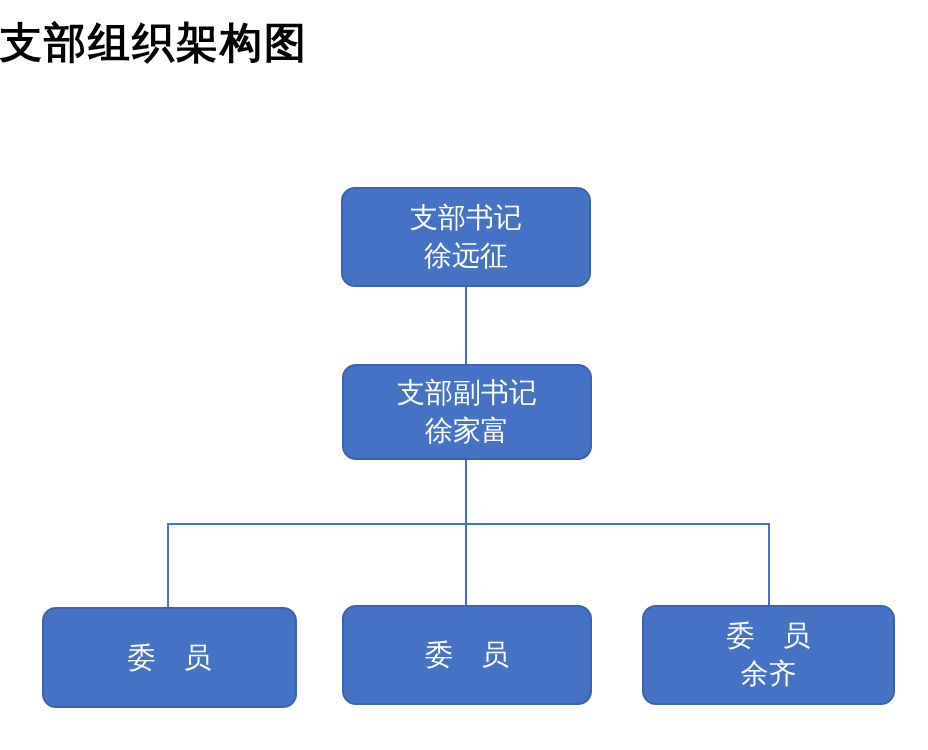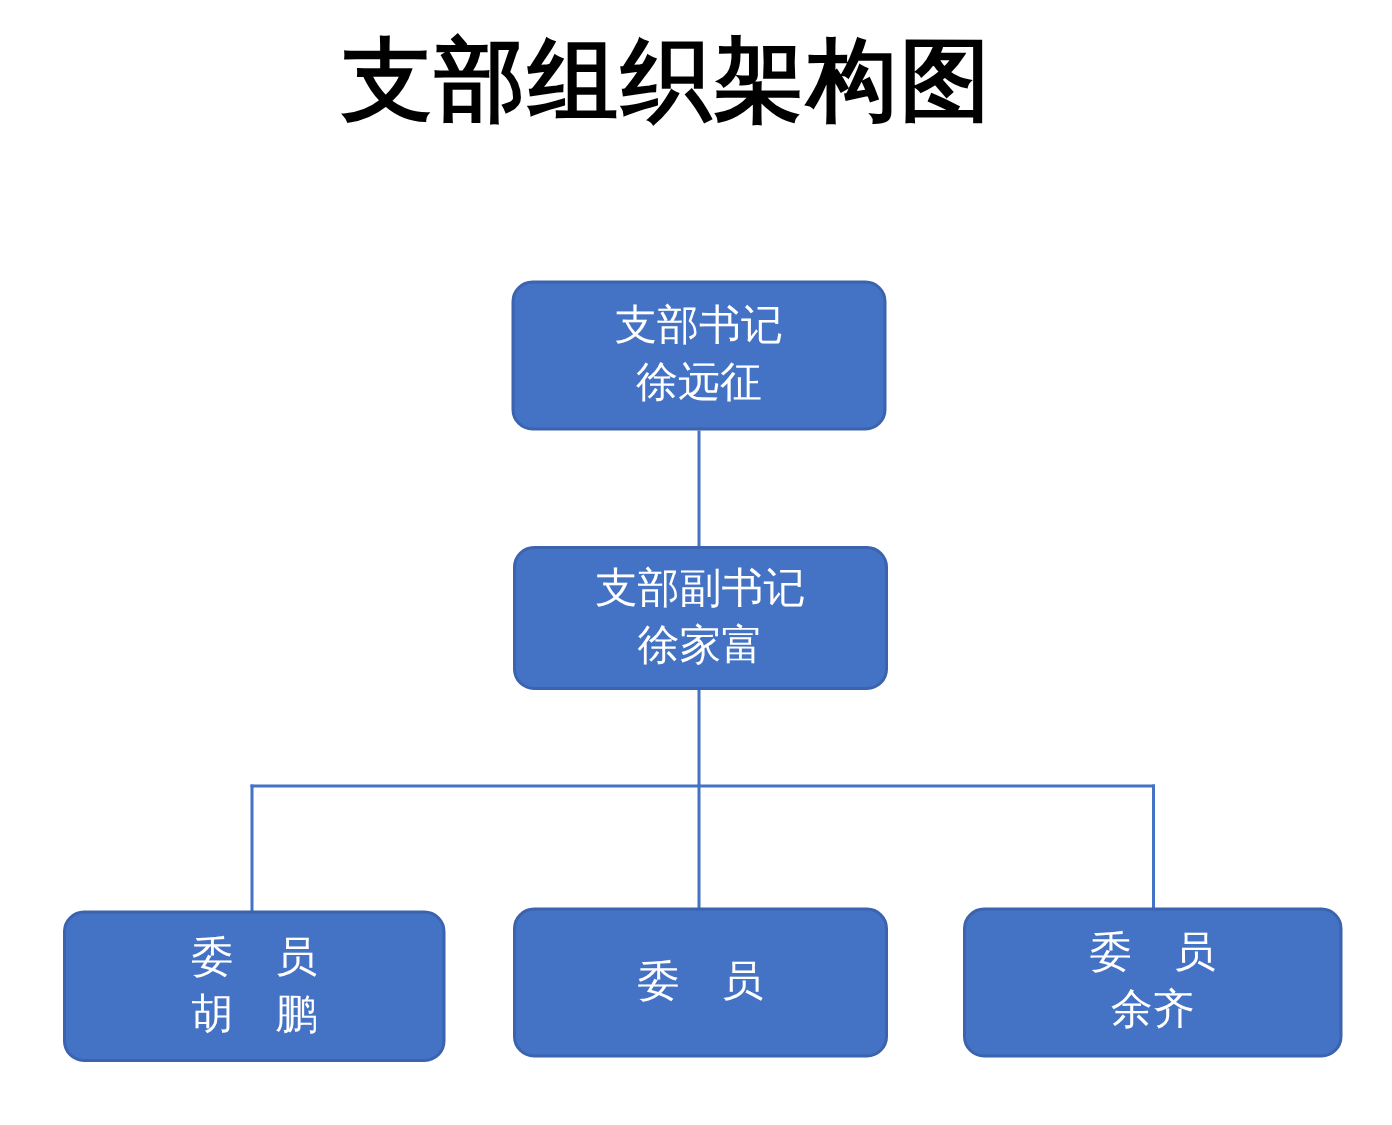--- a/index.html
+++ b/index.html
@@ -13,22 +13,22 @@
     height: 750px;
     background: var(--page-bg, #ffffff);
     font-family: "Liberation Serif", "DejaVu Serif", serif;
     overflow: hidden;
   }
   .chart-title {
     position: absolute;
     left: 0;
     top: 18px;
     width: 890px;
-    text-align: center;
-    font-size: 60px;
+    text-align: left;
+    font-size: 42px;
     font-weight: 700;
     color: var(--title-text, #000000);
     letter-spacing: 2px;
     line-height: 1.2;
   }
   .node {
     position: absolute;
     box-sizing: border-box;
     background: var(--node-fill, #4472C4);
     border: 2px solid var(--node-border, #3B63AE);
@@ -80,21 +80,20 @@
     <span class="name">徐家富</span>
   </div>
 
   <div class="node node-secretary">
     <span class="role">支部书记</span>
     <span class="name">徐远征</span>
   </div>
 
   <div class="node node-member-1">
     <span class="role">委　员</span>
-    <span class="name">胡　鹏</span>
   </div>
 
   <div class="node node-member-2">
     <span class="role">委　员</span>
   </div>
 
   <div class="node node-member-3">
     <span class="role">委　员</span>
     <span class="name">余齐</span>
   </div>

